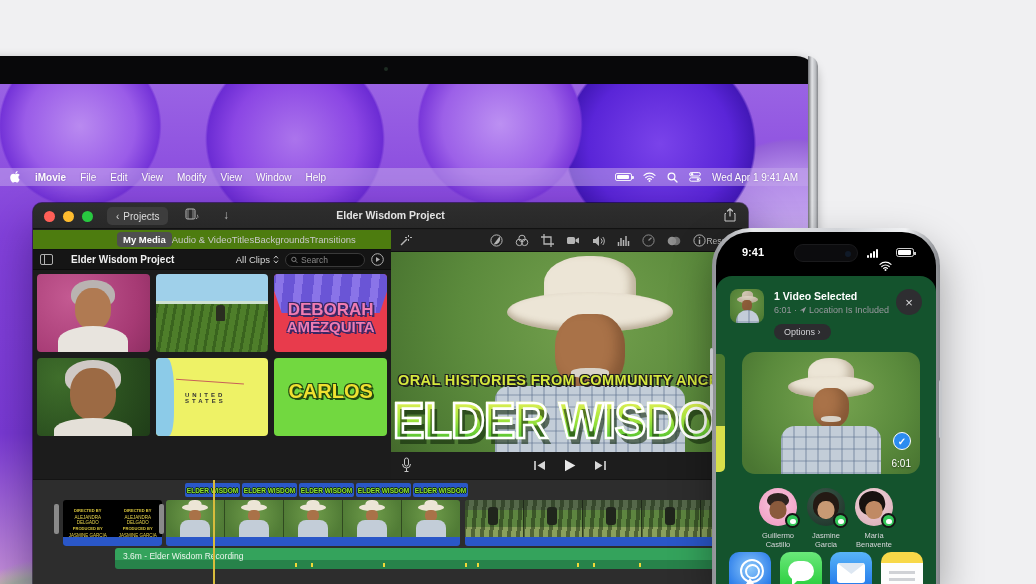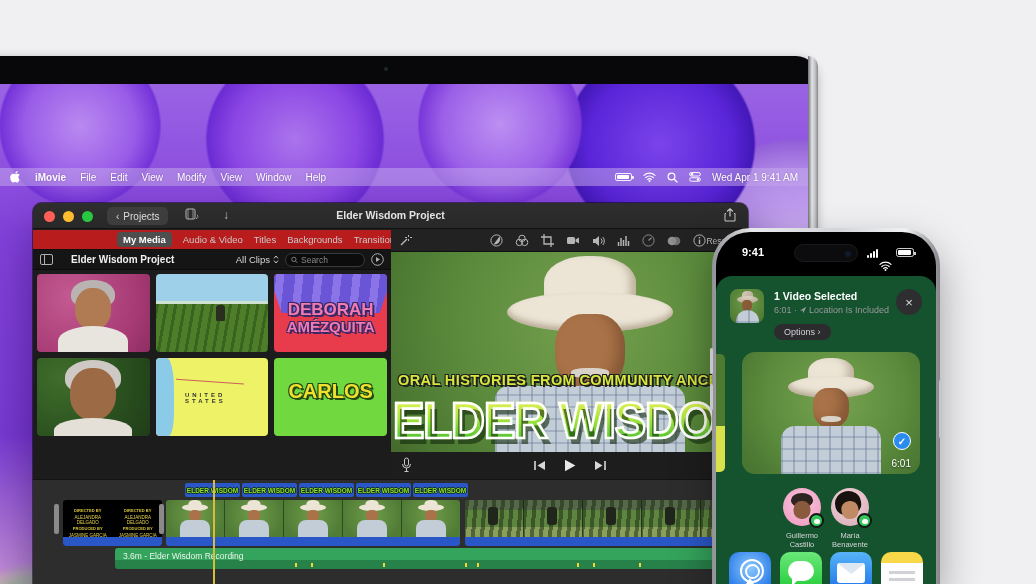--- a/index.html
+++ b/index.html
@@ -49,21 +49,21 @@
   .tl-dots b { width:11px; height:11px; border-radius:50%; }
   .dot-red{ background:#ff5f57; } .dot-yel{ background:#febc2e; } .dot-grn{ background:#28c840; }
   .back-chip { position:absolute; left:74px; top:4px; height:18px; padding:0 9px; background:#3d3d3d; border-radius:5px;
     color:#ddd; font-size:10px; display:flex; align-items:center; gap:4px; }
   .tb-ic { position:absolute; top:5px; color:#b8b8b8; }
   .win-title { position:absolute; left:0; right:0; top:6px; text-align:center; color:#e3e3e3; font-size:10.5px; font-weight:bold; }
   .share-btn { position:absolute; right:12px; top:5px; color:#c8c8c8; }
 
   
   .left-pane { position:absolute; left:0; top:27px; width:358px; height:249px; background:#1c1c1c; overflow:hidden; }
-  .tabbar { height:20px; background:#b91c1c; display:flex; align-items:center; padding-left:84px; gap:11px;
+  .tabbar { height:20px; background:#4d7c0f; display:flex; align-items:center; padding-left:84px; 
     font-size:9.5px; color:#c9c9c9; white-space:nowrap; border-bottom:1px solid #101010; }
   .tab.sel { background:#4e4e4e; color:#fff; font-weight:bold; padding:2px 6px; border-radius:4px; }
   .media-head { height:20px; display:flex; align-items:center; padding:0 7px; gap:6px; background:#151515; border-bottom:1px solid #0c0c0c; }
   .proj-name { color:#f0f0f0; font-size:10px; font-weight:bold; flex:0 0 auto; margin-left:12px; }
   .mh-spacer { flex:1; }
   .all-clips { color:#d8d8d8; font-size:9.5px; display:flex; align-items:center; gap:3px; }
   .search-pill { width:80px; height:14px; background:#0c0c0c; border:1px solid #3a3a3a; border-radius:7px;
     display:flex; align-items:center; padding:0 5px; gap:3px; }
   .search-pill input { background:transparent; border:none; outline:none; width:58px; color:#bbb; font-size:8.5px; font-family:inherit; }
   .search-pill input::placeholder { color:#8a8a8a; }
@@ -587,20 +587,30 @@
           <span class="avatar" style="background:radial-gradient(circle at 50% 40%,#f8c8dc,#f096c0);">
             <span class="av-core">
                 <i class="av-hair abs" style="top:5px; left:50%; transform:translateX(-50%); width:22px; height:14px; background:#2e2420;"></i>
                 <i class="av-face abs" style="background:#8a5a3c;"></i>
               </span>
             <span class="badge"></span>
           </span>
           <span class="cname"><span>Guillermo</span><br><span>Castillo</span></span>
         </div>
         <div class="contact">
+          <span class="avatar" style="background:radial-gradient(circle at 40% 30%,#3a5a4a,#1c2e26);">
+            <span class="av-core">
+                <i class="av-hair abs" style="top:4px; left:50%; transform:translateX(-50%); width:26px; height:26px; background:#241a14;"></i>
+                <i class="av-face abs" style="background:#c89a74;"></i>
+              </span>
+            <span class="badge"></span>
+          </span>
+          <span class="cname"><span>Jasmine</span><br><span>Garcia</span></span>
+        </div>
+        <div class="contact">
           <span class="avatar" style="background:radial-gradient(circle at 45% 35%,#f2d8dc,#d8a8b4);">
             <span class="av-core">
                 <i class="av-hair abs" style="top:3px; left:46%; transform:translateX(-50%) rotate(-10deg); width:26px; height:24px; background:#18120f;"></i>
                 <i class="av-face abs" style="transform:translateX(-50%) rotate(-8deg); background:#c08a64;"></i>
               </span>
             <span class="badge"></span>
           </span>
           <span class="cname"><span>María</span><br><span>Benavente</span></span>
         </div>
       </div>

